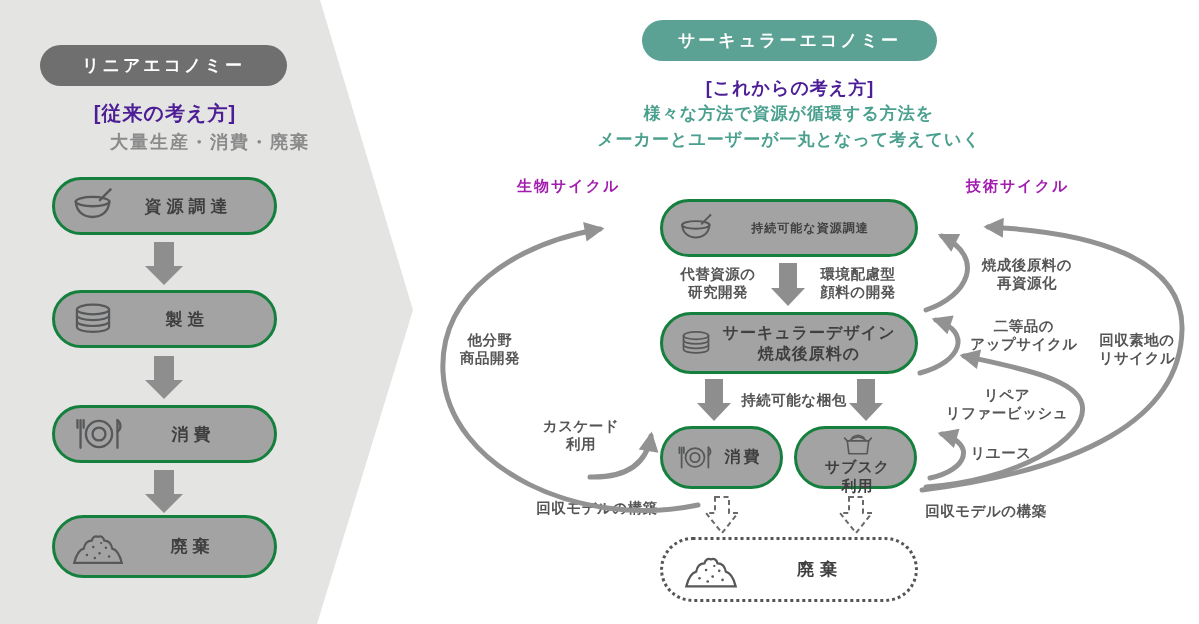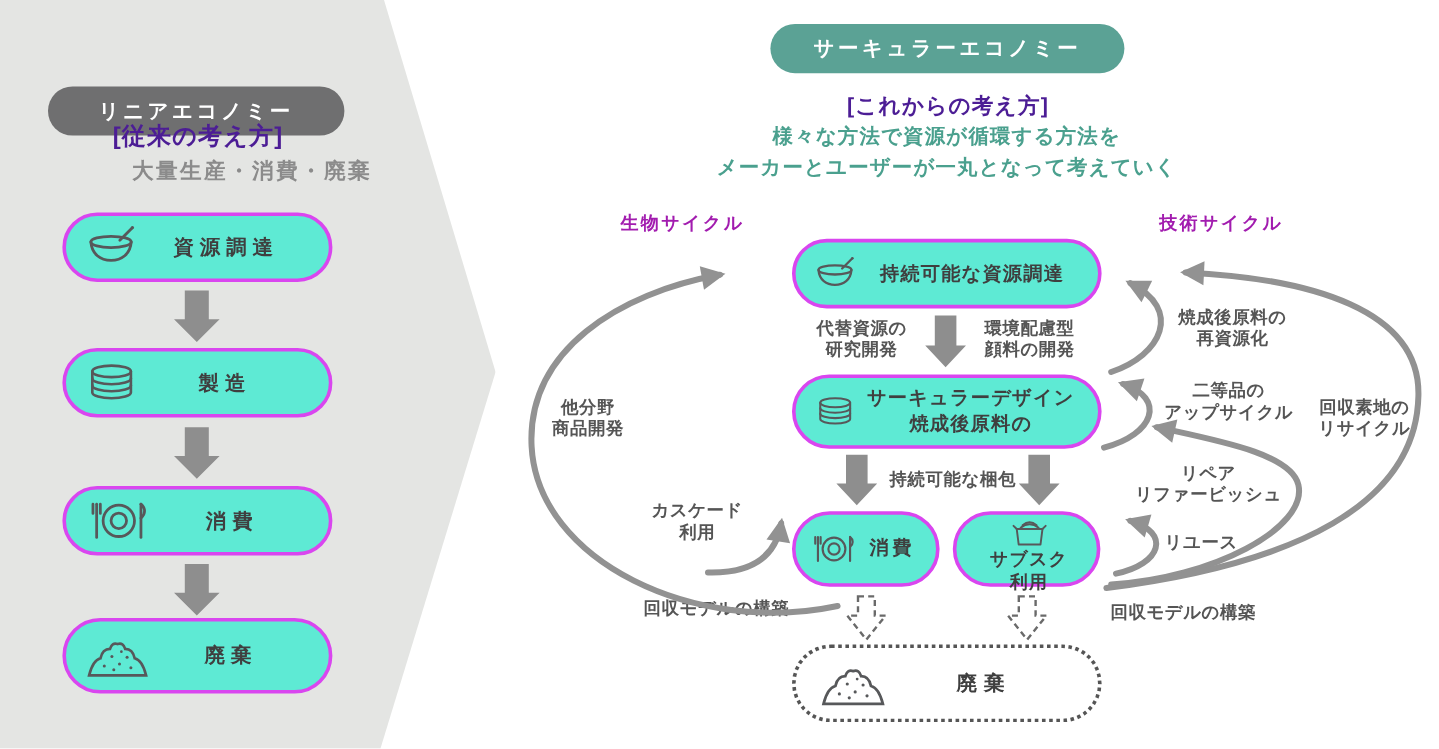--- a/index.html
+++ b/index.html
@@ -8,39 +8,39 @@
     font-family:"Liberation Sans","DejaVu Sans",sans-serif;overflow:hidden;
   }
   .chevron{
     position:absolute;left:0;top:0;width:420px;height:624px;background:#e4e5e3;
     clip-path:polygon(0 0,320px 0,413px 310px,317px 624px,0 624px);
   }
   .badge{
     position:absolute;display:flex;align-items:center;justify-content:center;
     border-radius:21px;color:#fff;font-weight:bold;font-size:17px;letter-spacing:3px;
   }
-  .badge-dark{left:40px;top:45px;width:247px;height:41px;background:#6f6f70;margin-top:27px;}
+  .badge-dark{left:40px;top:45px;width:247px;height:41px;background:#6f6f70;}
   .badge-teal{left:642px;top:20px;width:295px;height:41px;background:#5ba295;}
   .heading{position:absolute;font-weight:bold;color:#4c1d95;text-align:center;}
   .l-sub{left:20px;top:100px;width:290px;font-size:20px;letter-spacing:1px;}
   .l-desc{position:absolute;left:20px;top:130px;width:290px;font-size:18px;color:#8b8b8b;
     font-weight:bold;text-align:right;letter-spacing:2px;}
   .r-sub{left:600px;top:76px;width:380px;font-size:18px;letter-spacing:1px;}
   .r-desc{position:absolute;left:579px;top:101px;width:420px;font-size:17px;color:#4aa08e;
     font-weight:bold;text-align:center;line-height:26px;white-space:pre-line;letter-spacing:1px;}
   .pill{
-    position:absolute;background:#5eead4;border:3px solid #d946ef;border-radius:32px;
+    position:absolute;background:#a3a3a3;border:3px solid #15803d;border-radius:32px;
     display:flex;align-items:center;box-sizing:border-box;
   }
   .pill .icon{flex:0 0 auto;display:flex;align-items:center;justify-content:center;}
   .pill-label{flex:1;text-align:center;font-weight:bold;color:#3f3f3f;}
   .lp{left:52px;width:225px;height:58px;padding:0 14px 0 16px;}
   .lp .pill-label{font-size:17px;letter-spacing:5px;}
   .p-src{left:660px;top:199px;width:258px;height:58px;padding:0 10px 0 16px;border-radius:30px;}
-  .p-src .pill-label{font-size:16px;letter-spacing:1px;}
+  .p-src .pill-label{font-size:12px;letter-spacing:1px;}
   .p-mfg{left:660px;top:312px;width:258px;height:62px;padding:0 10px 0 16px;}
   .p-mfg .pill-label{font-size:16px;letter-spacing:1px;line-height:21px;white-space:pre-line;}
   .p-con{left:660px;top:426px;width:123px;height:63px;padding:0 8px 0 12px;}
   .p-con .pill-label{font-size:16px;letter-spacing:3px;}
   .p-sub{left:794px;top:426px;width:123px;height:63px;padding:0 6px 0 10px;flex-direction:column;}
   .p-sub .pill-label{font-size:15px;letter-spacing:1px;line-height:19px;white-space:pre-line;}
   .p-dis{left:660px;top:537px;width:258px;height:65px;border:3px dotted #555;border-radius:33px;
     padding:0 14px 0 20px;background:#fff;}
   .p-dis .pill-label{font-size:17px;letter-spacing:6px;}
   .flow-label{

